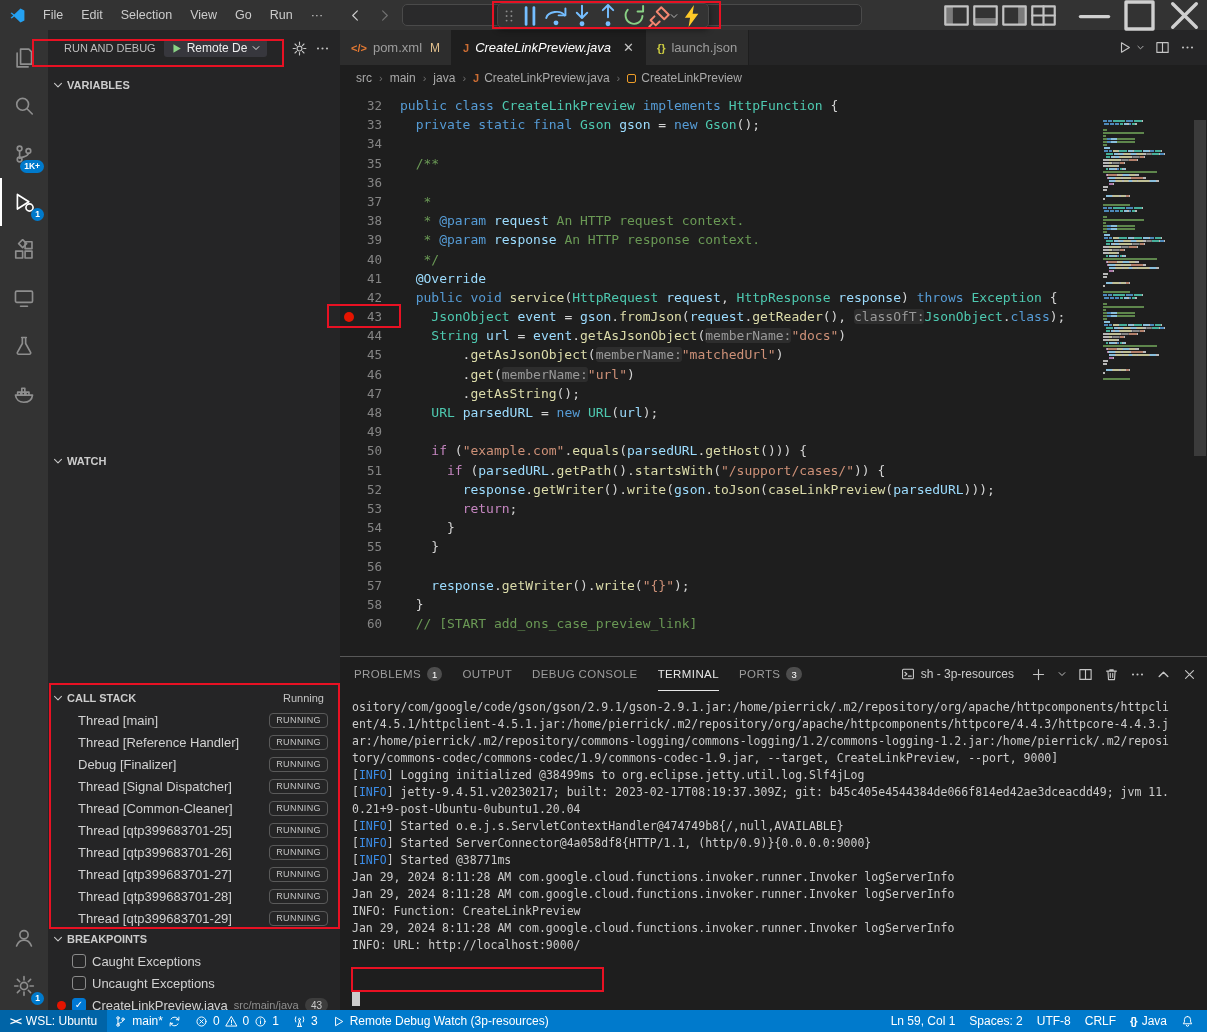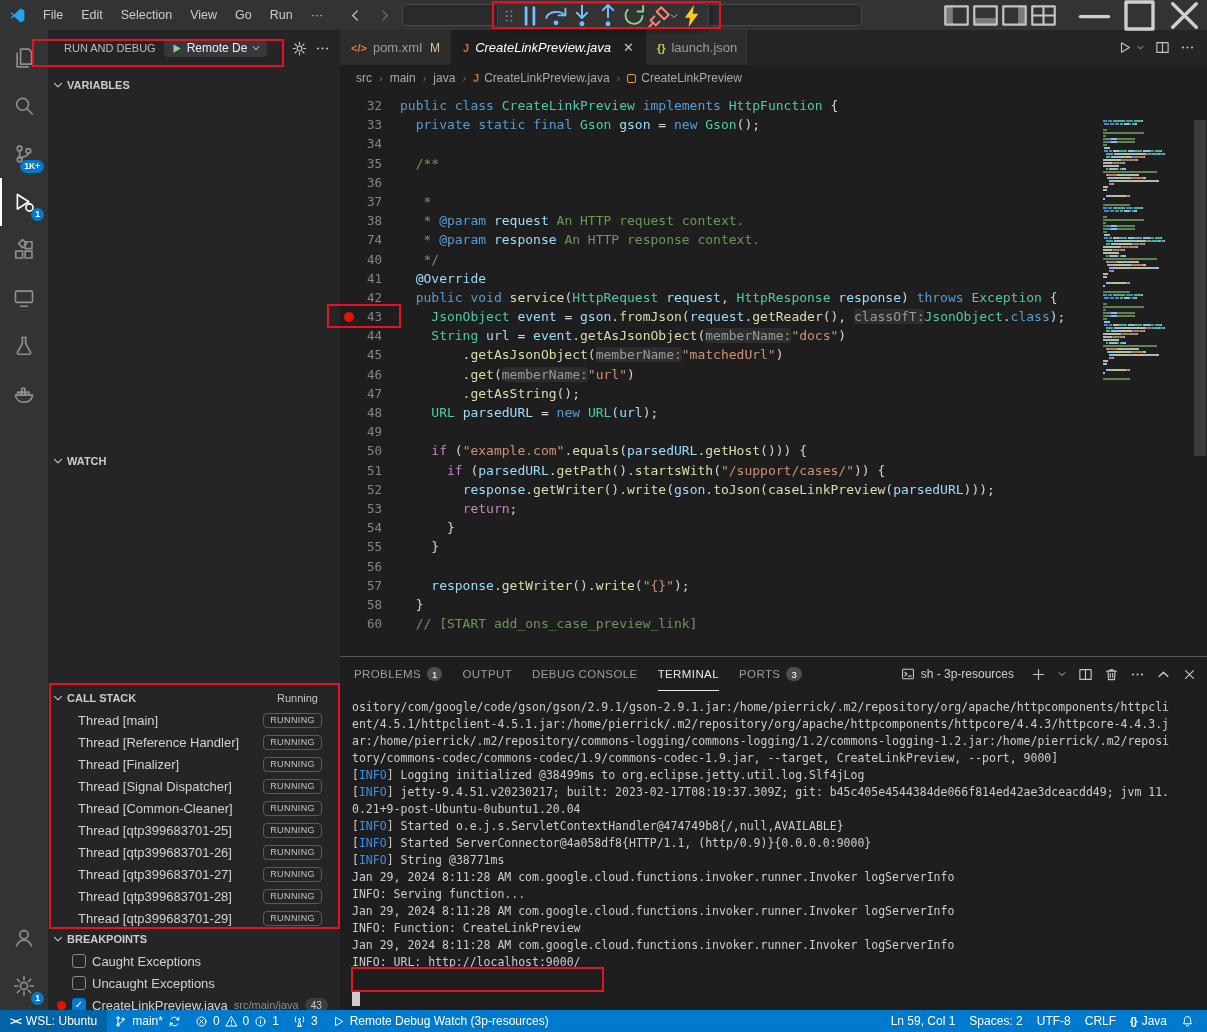--- a/index.html
+++ b/index.html
@@ -40,21 +40,21 @@
   .ab-bottom{margin-top:auto}
   
   #sidebar{position:absolute;left:48px;top:30px;bottom:22px;width:292px;background:#252526;z-index:3}
   .sb-header{height:36px;display:flex;align-items:center;padding:0 6px 0 16px;gap:8px}
   .sb-title{font-size:11px;color:#bdbdbd;white-space:nowrap}
   .config-select{display:flex;align-items:center;gap:4px;background:#37373d;border-radius:3px;
                  padding:2px 6px;color:#eeeeee;font-size:12px;white-space:nowrap}
   .config-select .ic{width:13px;height:13px}
   .hdr-act{margin-left:auto;display:flex;gap:8px;color:#c5c5c5;padding-right:4px}
   .hdr-act .ic{width:15px;height:15px}
-  .sb-section{position:absolute;left:0;right:8px}
+  .sb-section{position:absolute;left:0;right:2px}
   .sec-header{height:22px;display:flex;align-items:center;gap:3px;padding:0 8px 0 4px;
               font-size:11px;font-weight:700;color:#cccccc}
   .sec-header .ic{width:12px;height:12px;color:#c5c5c5}
   .sec-status{margin-left:auto;font-weight:400;font-size:11px;color:#c5c5c5;padding-right:6px}
   .thread-row{height:22px;display:flex;align-items:center;padding:0 10px 0 30px;color:#d2d2d2;font-size:13px}
   .badge-running{margin-left:auto;font-size:9px;color:#c5c5c5;border:1px solid #5a5a5a;border-radius:4px;
                  padding:1.5px 6px;letter-spacing:.4px}
   .bp-row{height:22px;display:flex;align-items:center;gap:6px;padding:0 10px 0 24px;
           font-size:13px;color:#d2d2d2;position:relative}
   .cb{width:14px;height:14px;border:1px solid #8a8a8a;border-radius:3px;flex:none}
@@ -424,21 +424,21 @@
     <div id="threads">
         <div class="thread-row">
           <span>Thread [main]</span>
           <span class="badge-running">RUNNING</span>
         </div>
         <div class="thread-row">
           <span>Thread [Reference Handler]</span>
           <span class="badge-running">RUNNING</span>
         </div>
         <div class="thread-row">
-          <span>Thread [Finalizer]</span>
+          <span>Debug [Finalizer]</span>
           <span class="badge-running">RUNNING</span>
         </div>
         <div class="thread-row">
           <span>Thread [Signal Dispatcher]</span>
           <span class="badge-running">RUNNING</span>
         </div>
         <div class="thread-row">
           <span>Thread [Common-Cleaner]</span>
           <span class="badge-running">RUNNING</span>
         </div>
@@ -564,21 +564,21 @@
       </span>
     </div>
   <div id="code">
       <div class="code-row"><span class="lnum">32</span><span class="tk-kw">public</span><span class="tk-pl"> </span><span class="tk-kw">class</span><span class="tk-pl"> </span><span class="tk-type">CreateLinkPreview</span><span class="tk-pl"> </span><span class="tk-kw">implements</span><span class="tk-pl"> </span><span class="tk-type">HttpFunction</span><span class="tk-pl"> {</span></div>
       <div class="code-row"><span class="lnum">33</span><span class="tk-pl">  </span><span class="tk-kw">private</span><span class="tk-pl"> </span><span class="tk-kw">static</span><span class="tk-pl"> </span><span class="tk-kw">final</span><span class="tk-pl"> </span><span class="tk-type">Gson</span><span class="tk-pl"> </span><span class="tk-var">gson</span><span class="tk-pl"> = </span><span class="tk-kw">new</span><span class="tk-pl"> </span><span class="tk-type">Gson</span><span class="tk-pl">();</span></div>
       <div class="code-row"><span class="lnum">34</span></div>
       <div class="code-row"><span class="lnum">35</span><span class="tk-com">  /**</span></div>
       <div class="code-row"><span class="lnum">36</span></div>
       <div class="code-row"><span class="lnum">37</span><span class="tk-com">   *</span></div>
       <div class="code-row"><span class="lnum">38</span><span class="tk-com">   * </span><span class="tk-dockw">@param</span><span class="tk-docvar"> request</span><span class="tk-com"> An HTTP request context.</span></div>
-      <div class="code-row"><span class="lnum">74</span><span class="tk-com">   * </span><span class="tk-dockw">@param</span><span class="tk-docvar"> response</span><span class="tk-com"> An HTTP response context.</span></div>
+      <div class="code-row"><span class="lnum">39</span><span class="tk-com">   * </span><span class="tk-dockw">@param</span><span class="tk-docvar"> response</span><span class="tk-com"> An HTTP response context.</span></div>
       <div class="code-row"><span class="lnum">40</span><span class="tk-com">   */</span></div>
       <div class="code-row"><span class="lnum">41</span><span class="tk-pl">  </span><span class="tk-ann">@Override</span></div>
       <div class="code-row"><span class="lnum">42</span><span class="tk-pl">  </span><span class="tk-kw">public</span><span class="tk-pl"> </span><span class="tk-kw">void</span><span class="tk-pl"> </span><span class="tk-fn">service</span><span class="tk-pl">(</span><span class="tk-type">HttpRequest</span><span class="tk-pl"> </span><span class="tk-var">request</span><span class="tk-pl">, </span><span class="tk-type">HttpResponse</span><span class="tk-pl"> </span><span class="tk-var">response</span><span class="tk-pl">) </span><span class="tk-kw">throws</span><span class="tk-pl"> </span><span class="tk-type">Exception</span><span class="tk-pl"> {</span></div>
       <div class="code-row"><span class="lnum">43</span><span class="bp"></span><span class="tk-pl">    </span><span class="tk-type">JsonObject</span><span class="tk-pl"> </span><span class="tk-var">event</span><span class="tk-pl"> = </span><span class="tk-var">gson</span><span class="tk-pl">.</span><span class="tk-fn">fromJson</span><span class="tk-pl">(</span><span class="tk-var">request</span><span class="tk-pl">.</span><span class="tk-fn">getReader</span><span class="tk-pl">(), </span><span class="tk-hint">classOfT:</span><span class="tk-type">JsonObject</span><span class="tk-pl">.</span><span class="tk-kw">class</span><span class="tk-pl">);</span></div>
       <div class="code-row"><span class="lnum">44</span><span class="tk-pl">    </span><span class="tk-type">String</span><span class="tk-pl"> </span><span class="tk-var">url</span><span class="tk-pl"> = </span><span class="tk-var">event</span><span class="tk-pl">.</span><span class="tk-fn">getAsJsonObject</span><span class="tk-pl">(</span><span class="tk-hint">memberName:</span><span class="tk-str">"docs"</span><span class="tk-pl">)</span></div>
       <div class="code-row"><span class="lnum">45</span><span class="tk-pl">        .</span><span class="tk-fn">getAsJsonObject</span><span class="tk-pl">(</span><span class="tk-hint">memberName:</span><span class="tk-str">"matchedUrl"</span><span class="tk-pl">)</span></div>
       <div class="code-row"><span class="lnum">46</span><span class="tk-pl">        .</span><span class="tk-fn">get</span><span class="tk-pl">(</span><span class="tk-hint">memberName:</span><span class="tk-str">"url"</span><span class="tk-pl">)</span></div>
       <div class="code-row"><span class="lnum">47</span><span class="tk-pl">        .</span><span class="tk-fn">getAsString</span><span class="tk-pl">();</span></div>
       <div class="code-row"><span class="lnum">48</span><span class="tk-pl">    </span><span class="tk-type">URL</span><span class="tk-pl"> </span><span class="tk-var">parsedURL</span><span class="tk-pl"> = </span><span class="tk-kw">new</span><span class="tk-pl"> </span><span class="tk-type">URL</span><span class="tk-pl">(</span><span class="tk-var">url</span><span class="tk-pl">);</span></div>
       <div class="code-row"><span class="lnum">49</span></div>
@@ -763,23 +763,22 @@
   <div id="terminal">
       <div class="t-row"><span class="t-pl">ository/com/google/code/gson/gson/2.9.1/gson-2.9.1.jar:/home/pierrick/.m2/repository/org/apache/httpcomponents/httpcli</span></div>
       <div class="t-row"><span class="t-pl">ent/4.5.1/httpclient-4.5.1.jar:/home/pierrick/.m2/repository/org/apache/httpcomponents/httpcore/4.4.3/httpcore-4.4.3.j</span></div>
       <div class="t-row"><span class="t-pl">ar:/home/pierrick/.m2/repository/commons-logging/commons-logging/1.2/commons-logging-1.2.jar:/home/pierrick/.m2/reposi</span></div>
       <div class="t-row"><span class="t-pl">tory/commons-codec/commons-codec/1.9/commons-codec-1.9.jar, --target, CreateLinkPreview, --port, 9000]</span></div>
       <div class="t-row"><span class="t-pl">[</span><span class="t-info">INFO</span><span class="t-pl">] Logging initialized @38499ms to org.eclipse.jetty.util.log.Slf4jLog</span></div>
       <div class="t-row"><span class="t-pl">[</span><span class="t-info">INFO</span><span class="t-pl">] jetty-9.4.51.v20230217; built: 2023-02-17T08:19:37.309Z; git: b45c405e4544384de066f814ed42ae3dceacdd49; jvm 11.</span></div>
       <div class="t-row"><span class="t-pl">0.21+9-post-Ubuntu-0ubuntu1.20.04</span></div>
       <div class="t-row"><span class="t-pl">[</span><span class="t-info">INFO</span><span class="t-pl">] Started o.e.j.s.ServletContextHandler@474749b8{/,null,AVAILABLE}</span></div>
       <div class="t-row"><span class="t-pl">[</span><span class="t-info">INFO</span><span class="t-pl">] Started ServerConnector@4a058df8{HTTP/1.1, (http/0.9)}{0.0.0.0:9000}</span></div>
-      <div class="t-row"><span class="t-pl">[</span><span class="t-info">INFO</span><span class="t-pl">] String @38771ms</span></div>
+      <div class="t-row"><span class="t-pl">[</span><span class="t-info">INFO</span><span class="t-pl">] Started @38771ms</span></div>
       <div class="t-row"><span class="t-pl">Jan 29, 2024 8:11:28 AM com.google.cloud.functions.invoker.runner.Invoker logServerInfo</span></div>
-      <div class="t-row"><span class="t-pl">INFO: Serving function...</span></div>
       <div class="t-row"><span class="t-pl">Jan 29, 2024 8:11:28 AM com.google.cloud.functions.invoker.runner.Invoker logServerInfo</span></div>
       <div class="t-row"><span class="t-pl">INFO: Function: CreateLinkPreview</span></div>
       <div class="t-row"><span class="t-pl">Jan 29, 2024 8:11:28 AM com.google.cloud.functions.invoker.runner.Invoker logServerInfo</span></div>
       <div class="t-row"><span class="t-pl">INFO: URL: http://localhost:9000/</span></div>
     </div>
   <div id="term-cursor"></div>
 </div>
 
 <div id="statusbar">
   <div id="sb-left">

